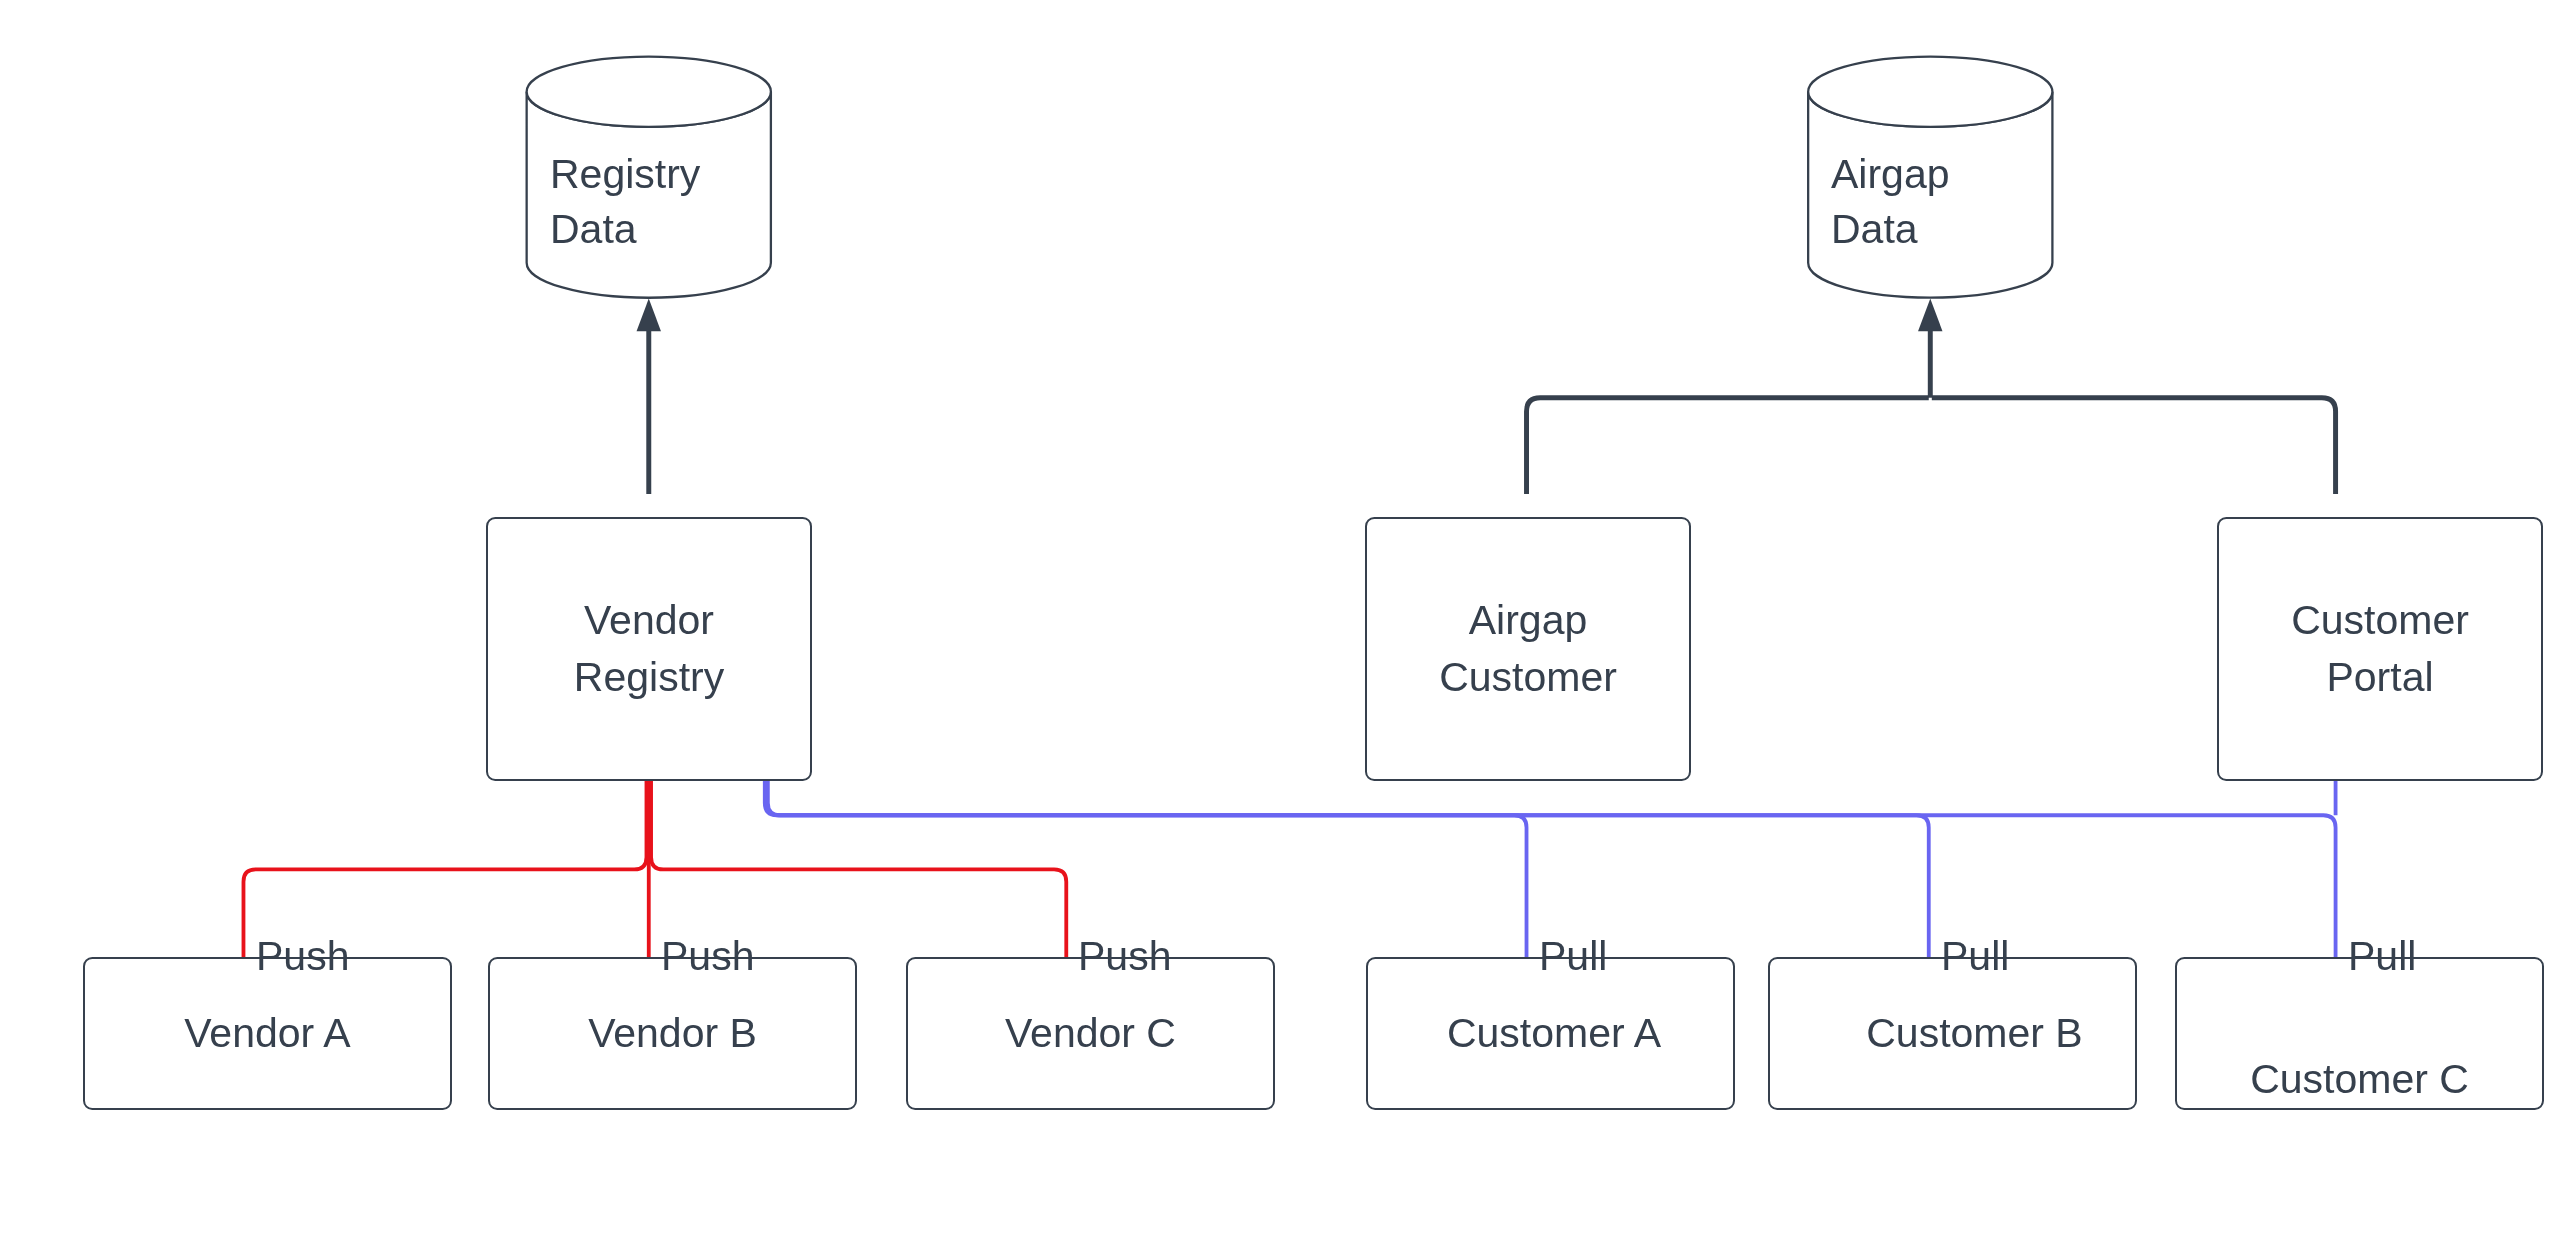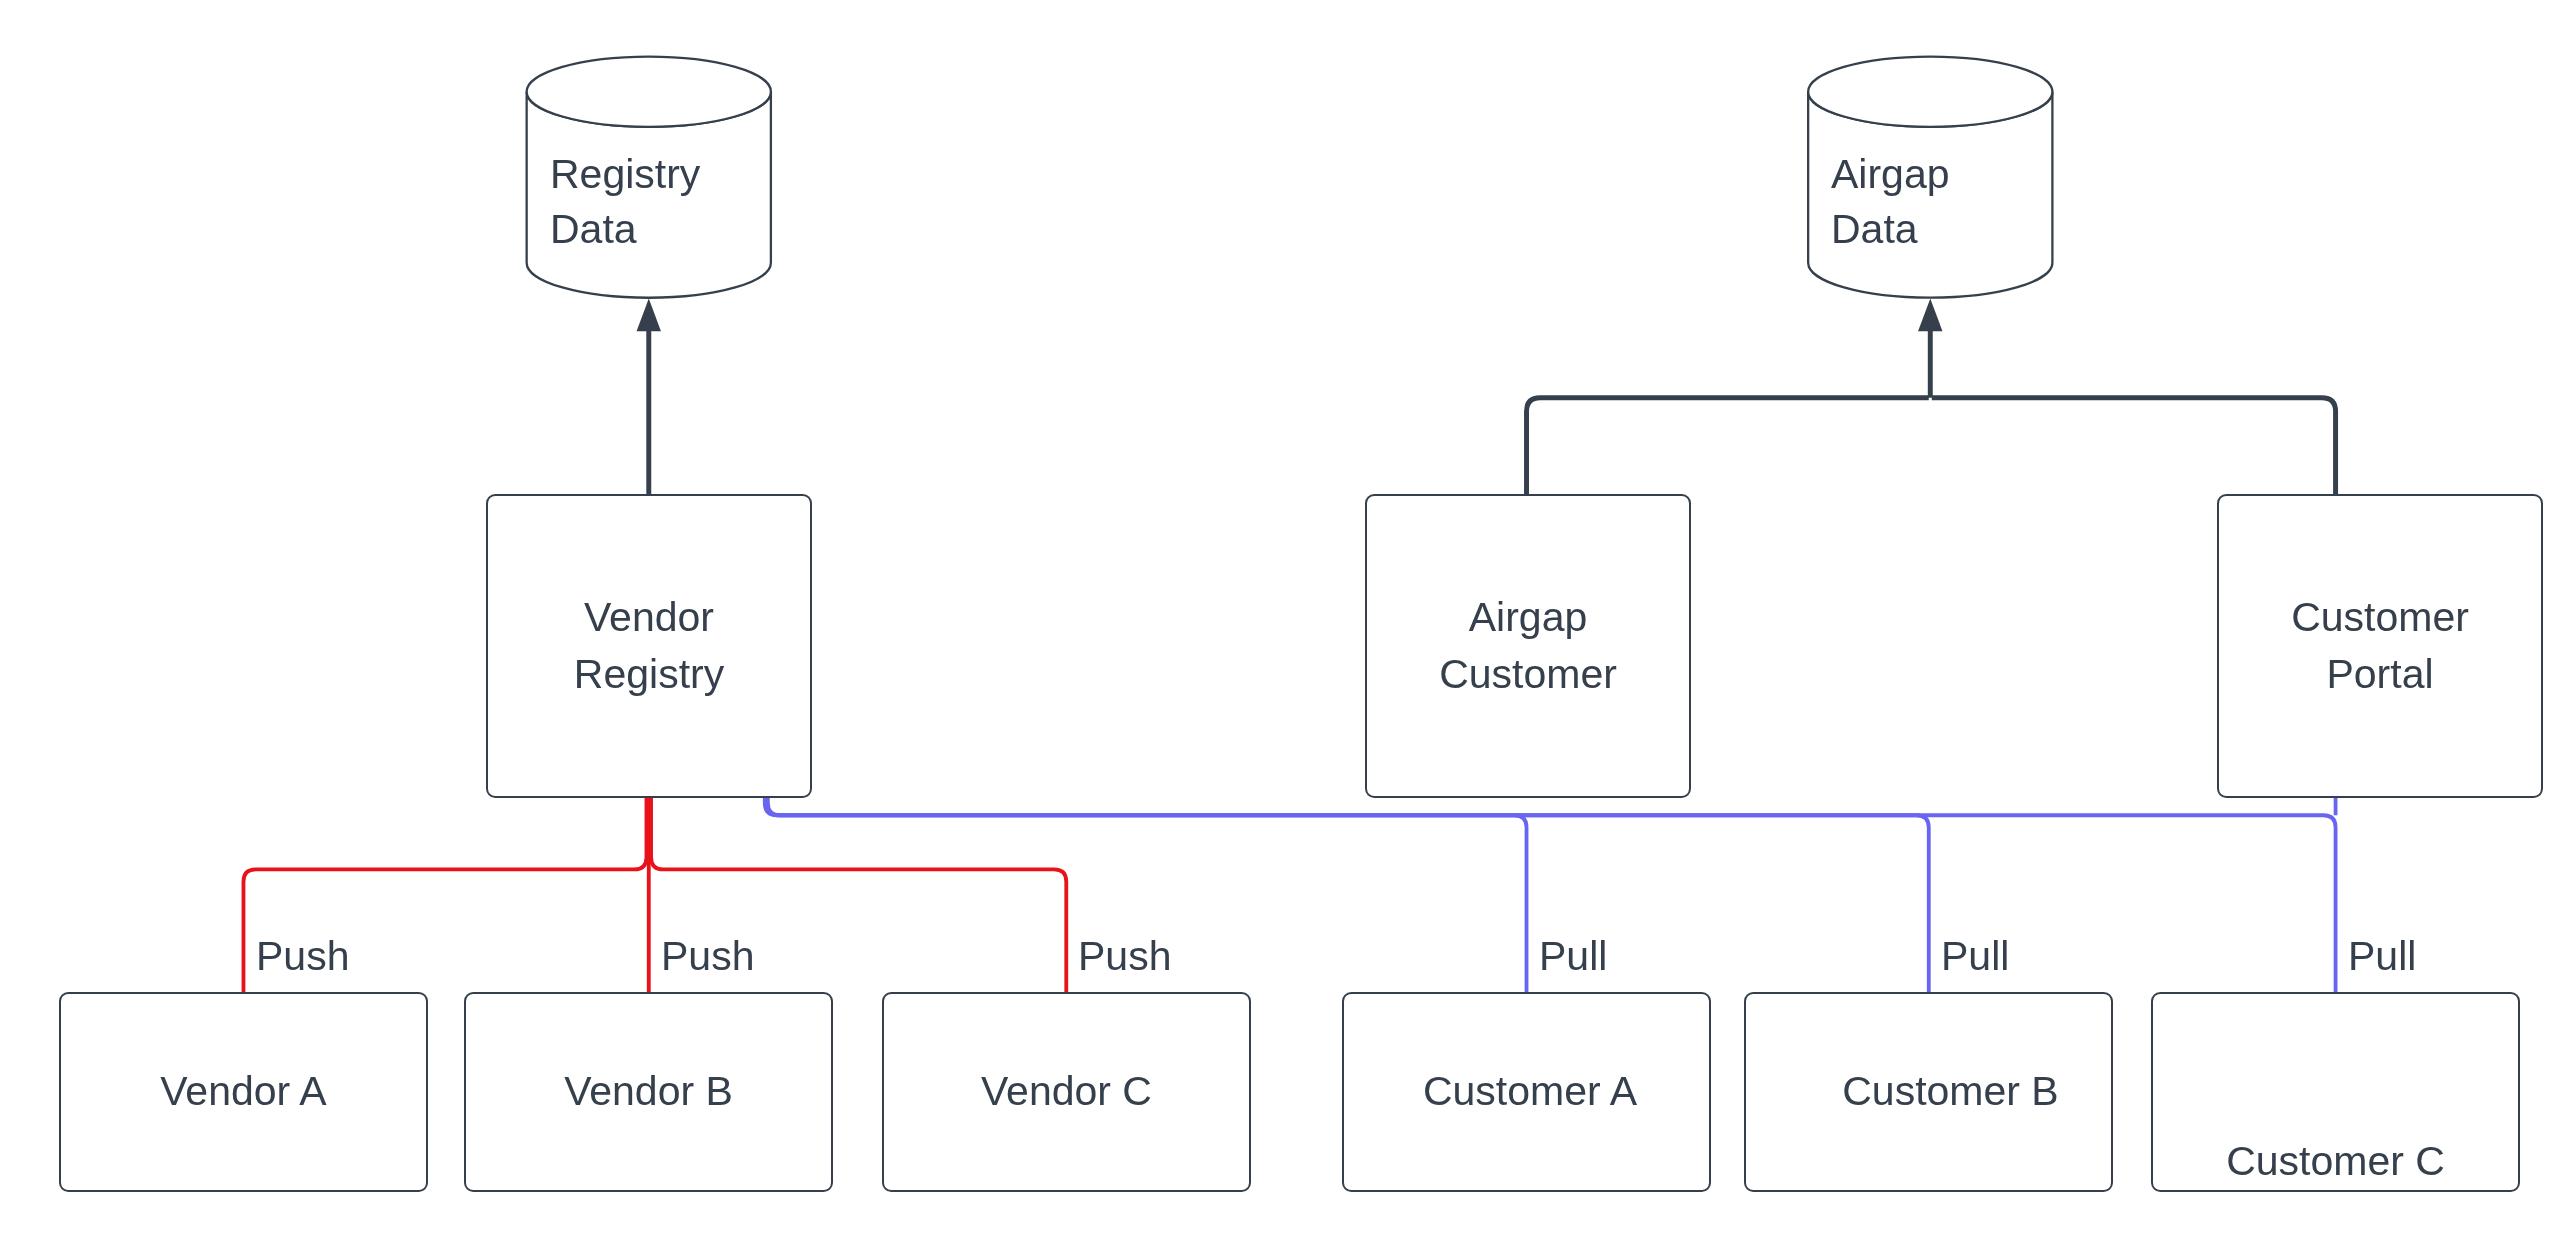--- a/index.html
+++ b/index.html
@@ -36,22 +36,22 @@
     border-radius: 9.2px;
     display: flex;
     align-items: center;
     justify-content: center;
     text-align: center;
     color: var(--text, #36404D);
     font-size: 41px;
     line-height: 1.4;
     z-index: 2;
   }
-  .node-mid    { width: 326px; height: 304px; top: 494px; }
-  .node-bottom { width: 369px; height: 200px; top: 992px; }
+  .node-mid    { width: 326px; height: 264px; top: 517px; }
+  .node-bottom { width: 369px; height: 153px; top: 957px; margin-left: 24px; }
   .node-mid .label { max-width: 237px; }
 
   .cyl-label {
     position: absolute;
     width: 198px; height: 176px; top: 114px;
     display: flex;
     align-items: center;
     justify-content: center;
     color: var(--text, #36404D);
     font-size: 41px;

